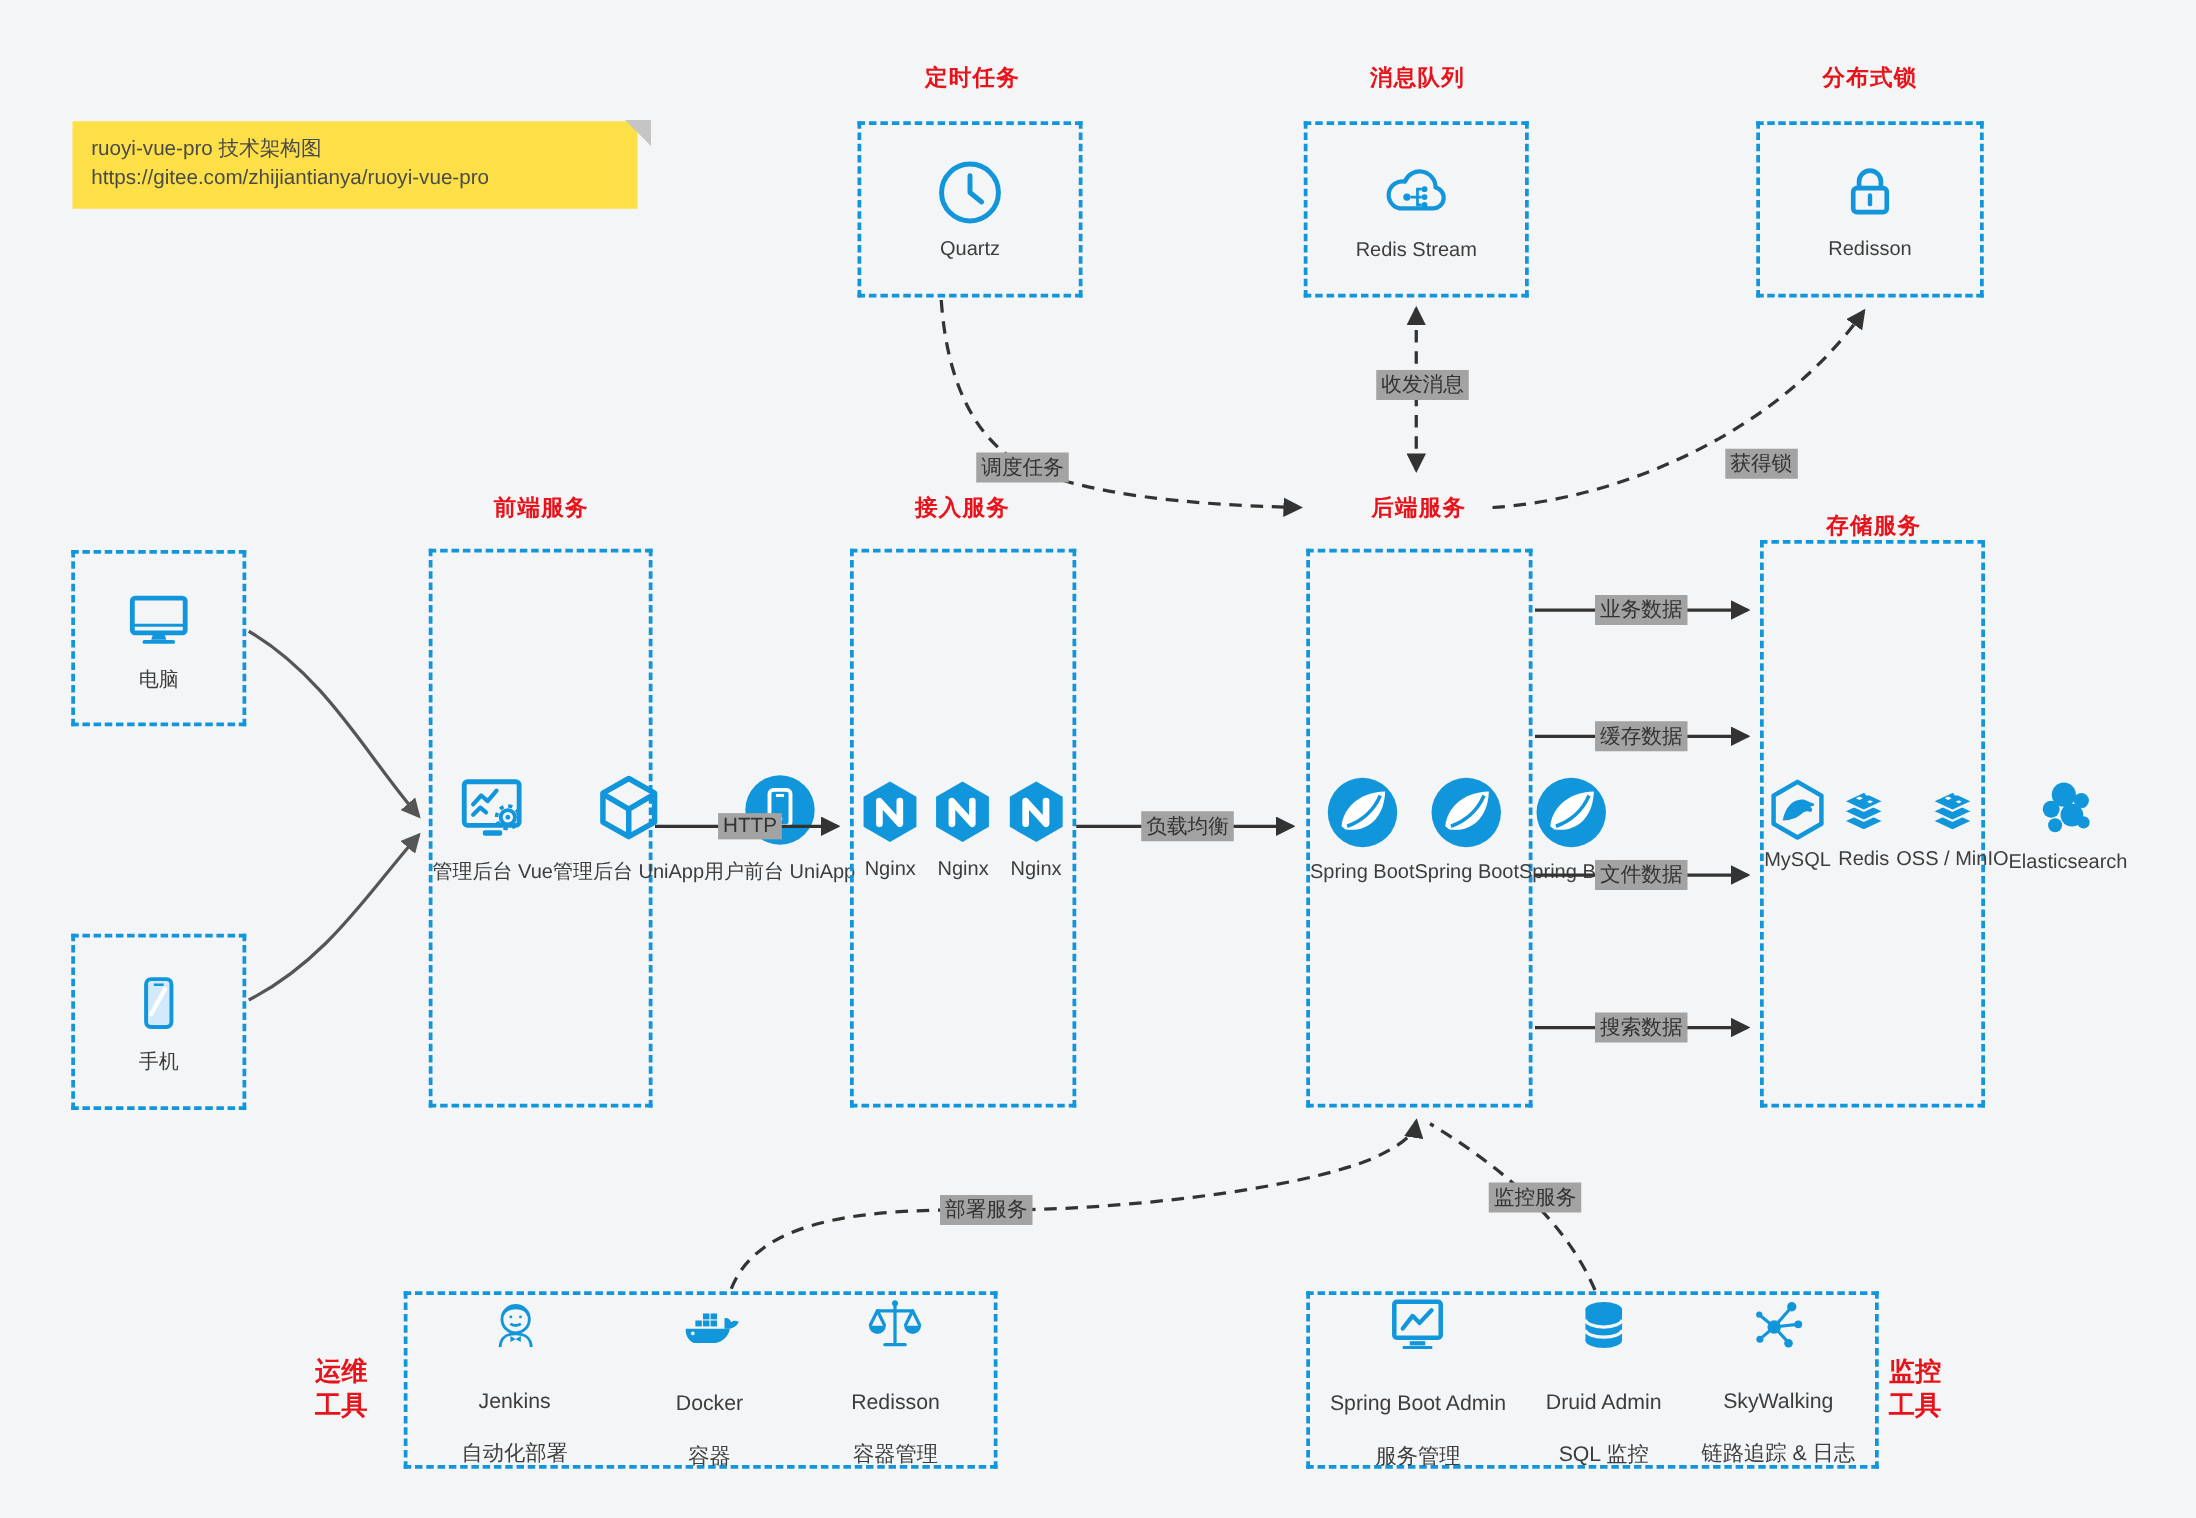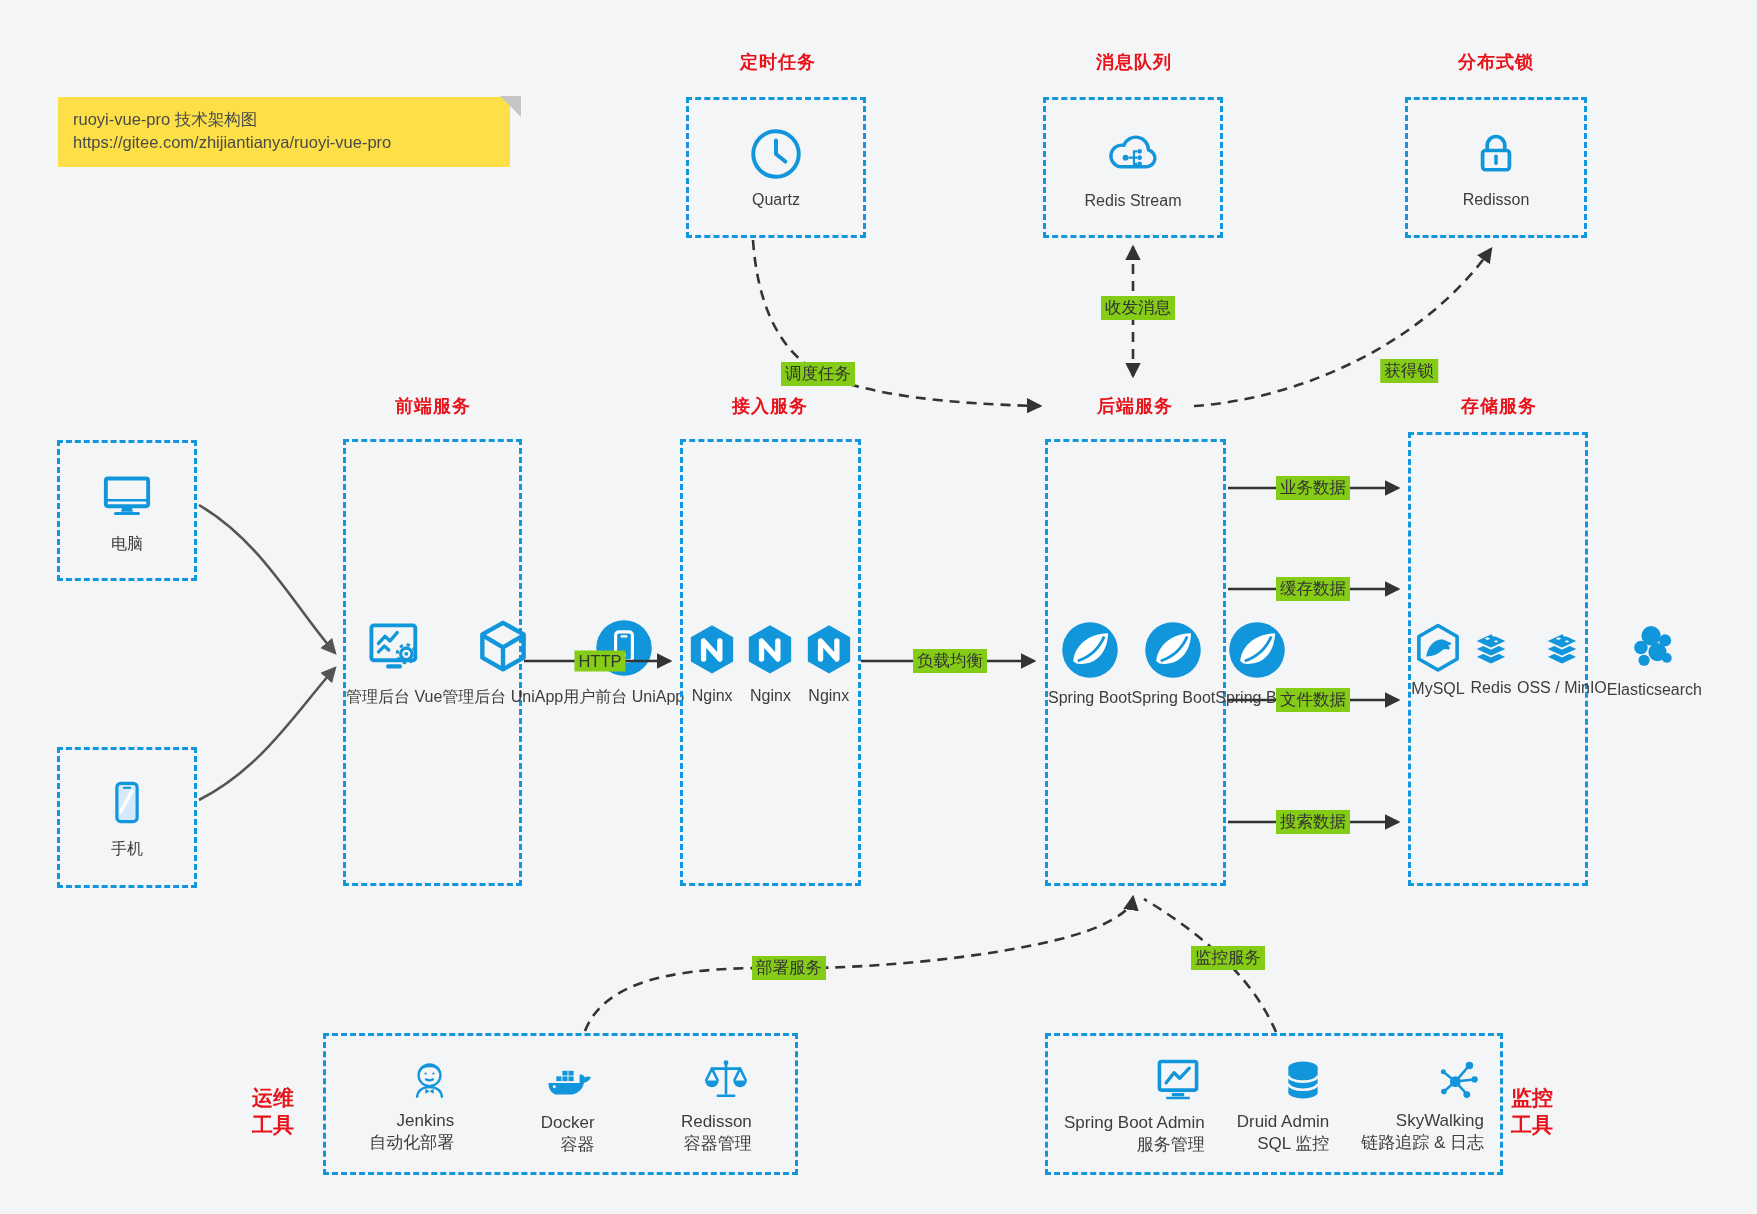--- a/index.html
+++ b/index.html
@@ -16,28 +16,28 @@
 
   .box{position:absolute;border:3px dashed var(--accent);z-index:2;}
   .vbox{display:flex;flex-direction:row;justify-content:space-around;align-items:center;padding:4px 0;}
   .cbox{display:flex;flex-direction:column;justify-content:center;align-items:center;gap:9px;}
   .hbox{display:flex;flex-direction:row;justify-content:space-around;align-items:center;}
 
   .item{display:flex;flex-direction:column;align-items:center;gap:8px;}
   .icon{display:flex;align-items:center;justify-content:center;color:var(--accent);line-height:0;}
   .cap{font-size:16px;color:var(--ink);white-space:nowrap;}
 
-  .bitem{display:flex;flex-direction:column;align-items:flex-end;}
+  .bitem{display:flex;flex-direction:column;align-items:center;gap:20px;}
   .bitem .icon{margin-bottom:5px;}
   .bname,.bdesc{font-size:17px;color:var(--ink);line-height:21.5px;white-space:nowrap;text-align:center;}
 
   .t{position:absolute;transform:translateX(-50%);font-size:18px;font-weight:bold;color:var(--red);white-space:nowrap;z-index:4;letter-spacing:1px;}
   .side{position:absolute;width:66px;text-align:left;font-size:21px;font-weight:bold;color:var(--red);line-height:27px;z-index:4;}
 
-  .lbl{position:absolute;transform:translate(-50%,-50%);background:#84cc16;padding:1px 4px;font-size:16.5px;color:#333;white-space:nowrap;z-index:5;}
+  .lbl{position:absolute;transform:translate(-50%,-50%);background:#a3a3a3;padding:1px 4px;font-size:16.5px;color:#333;white-space:nowrap;z-index:5;}
 
   .note{position:absolute;left:58px;top:97px;width:452px;height:70px;background:#fde047;z-index:4;padding:11px 0 0 15px;}
   .note div{font-size:16.5px;color:#4a4a4a;line-height:23px;}
   .fold{position:absolute;right:-11px;top:-1px;width:21px;height:21px;background:#c5c5c3;clip-path:polygon(0 0,100% 100%,100% 0);}
 </style>
 </head>
 <body>
 
 <div id="canvas">
 
@@ -76,21 +76,21 @@
     <div>ruoyi-vue-pro 技术架构图</div>
     <div>https://gitee.com/zhijiantianya/ruoyi-vue-pro</div>
   </div>
 
   <div class="t" style="left:778px;top:50px">定时任务</div>
   <div class="t" style="left:1134px;top:50px">消息队列</div>
   <div class="t" style="left:1496px;top:50px">分布式锁</div>
   <div class="t" style="left:433px;top:394px">前端服务</div>
   <div class="t" style="left:770px;top:394px">接入服务</div>
   <div class="t" style="left:1135px;top:394px">后端服务</div>
-  <div class="t" style="left:1499px;top:394px">存储服务</div>
+  <div class="t" style="left:1499px;top:408px">存储服务</div>
 
   <div class="box cbox" style="left:686px;top:97px;width:180px;height:141px">
     <span class="icon">
       <svg viewBox="0 0 48 48" width="56" height="56">
           <circle cx="24" cy="24" r="19.5" fill="none" stroke="currentColor" stroke-width="3.4"></circle>
           <path d="M24,12.5 V24 L32,30.5" fill="none" stroke="currentColor" stroke-width="3.4" stroke-linecap="round" stroke-linejoin="round"></path>
         </svg>
     </span>
     <span class="cap">Quartz</span>
   </div>

